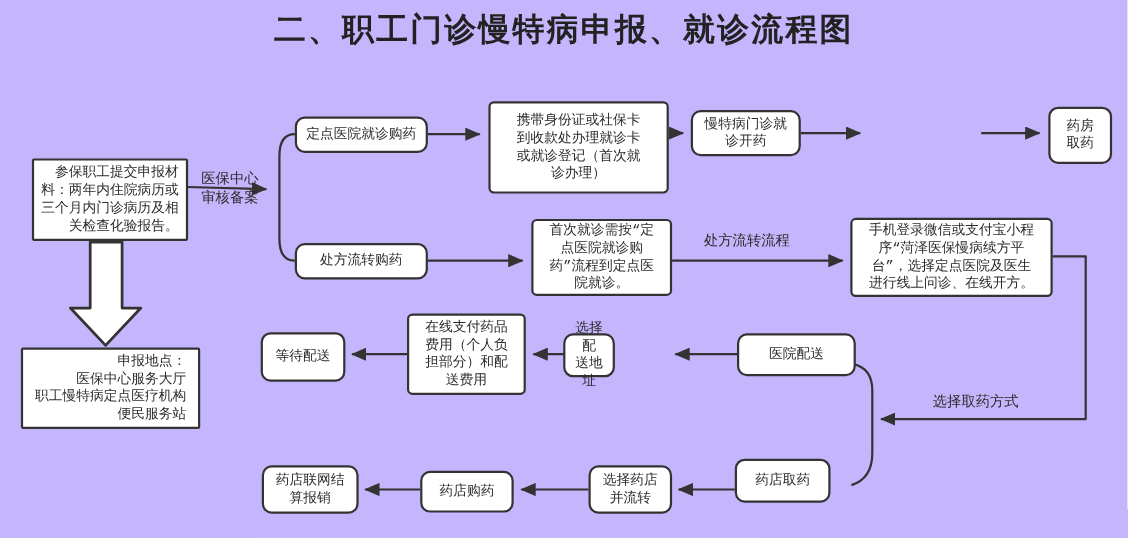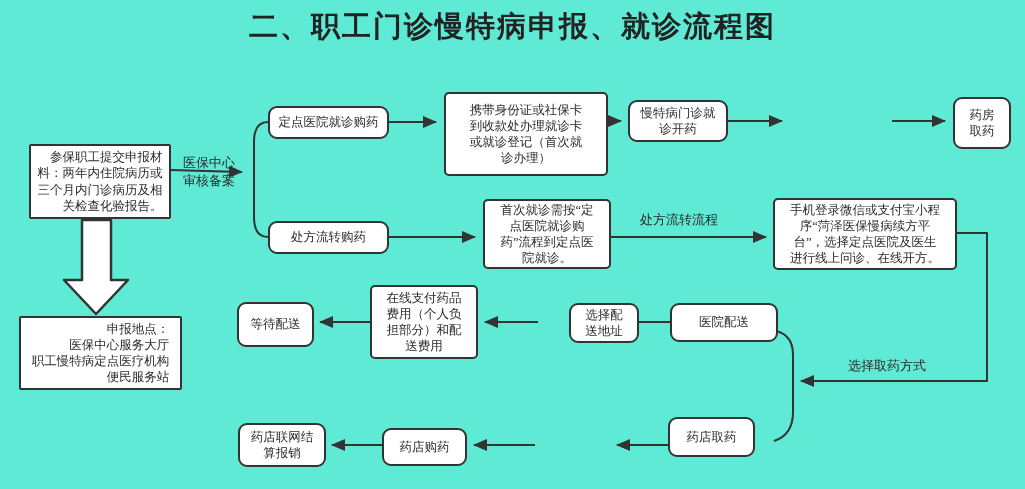--- a/index.html
+++ b/index.html
@@ -1,18 +1,18 @@
 <!DOCTYPE html>
 <html><head>
 <meta charset="utf-8">
 <style>
   html,body { margin:0; padding:0; background:#ffffff; }
   .canvas {
-    position:relative; width:1025px; height:489px; background:#5eead4;
-    font-family:Liberation Serif, serif; overflow:hidden;
+    position:relative; width:1025px; height:489px; background:#c4b5fd;
+    font-family:Liberation Mono, monospace; overflow:hidden;
   }
   .title {
     position:absolute; top:7px; left:0; width:100%; text-align:center;
     font-size:29px; font-weight:bold; color:#222; letter-spacing:2px;
   }
   .connectors { position:absolute; top:0; left:0; }
   .node {
     position:absolute; box-sizing:border-box;
     display:flex; align-items:center; justify-content:center;
     text-align:center; white-space:pre-line;
@@ -99,31 +99,33 @@
 
   <div class="node soft" style="left:773px;top:198px;width:184px;height:72px">手机登录微信或支付宝小程
 序“菏泽医保慢病续方平
 台”，选择定点医院及医生
 进行线上问诊、在线开方。</div>
 
   <div class="edge-label" style="left:848px;top:357px;width:110px">选择取药方式</div>
 
   <div class="node rounded" style="left:670px;top:303px;width:108px;height:39px">医院配送</div>
 
-  <div class="node rounded" style="left:569px;top:303px;width:70px;height:40px">选择配
+  <div class="node rounded" style="left:512px;top:303px;width:47px;height:40px">选择配
 送地址</div>
 
   <div class="node soft" style="left:370px;top:285px;width:108px;height:74px">在线支付药品
 费用（个人负
 担部分）和配
 送费用</div>
 
   <div class="node rounded" style="left:237px;top:302px;width:77px;height:45px">等待配送</div>
 
   <div class="node rounded" style="left:668px;top:417px;width:87px;height:40px">药店取药</div>
 
+  <div class="node rounded" style="left:535px;top:423px;width:76px;height:44px">选择药店
+并流转</div>
 
   <div class="node rounded" style="left:382px;top:428px;width:85px;height:38px">药店购药</div>
 
   <div class="node rounded" style="left:238px;top:423px;width:88px;height:44px">药店联网结
 算报销</div>
 
 </div>
 
 </body></html>

